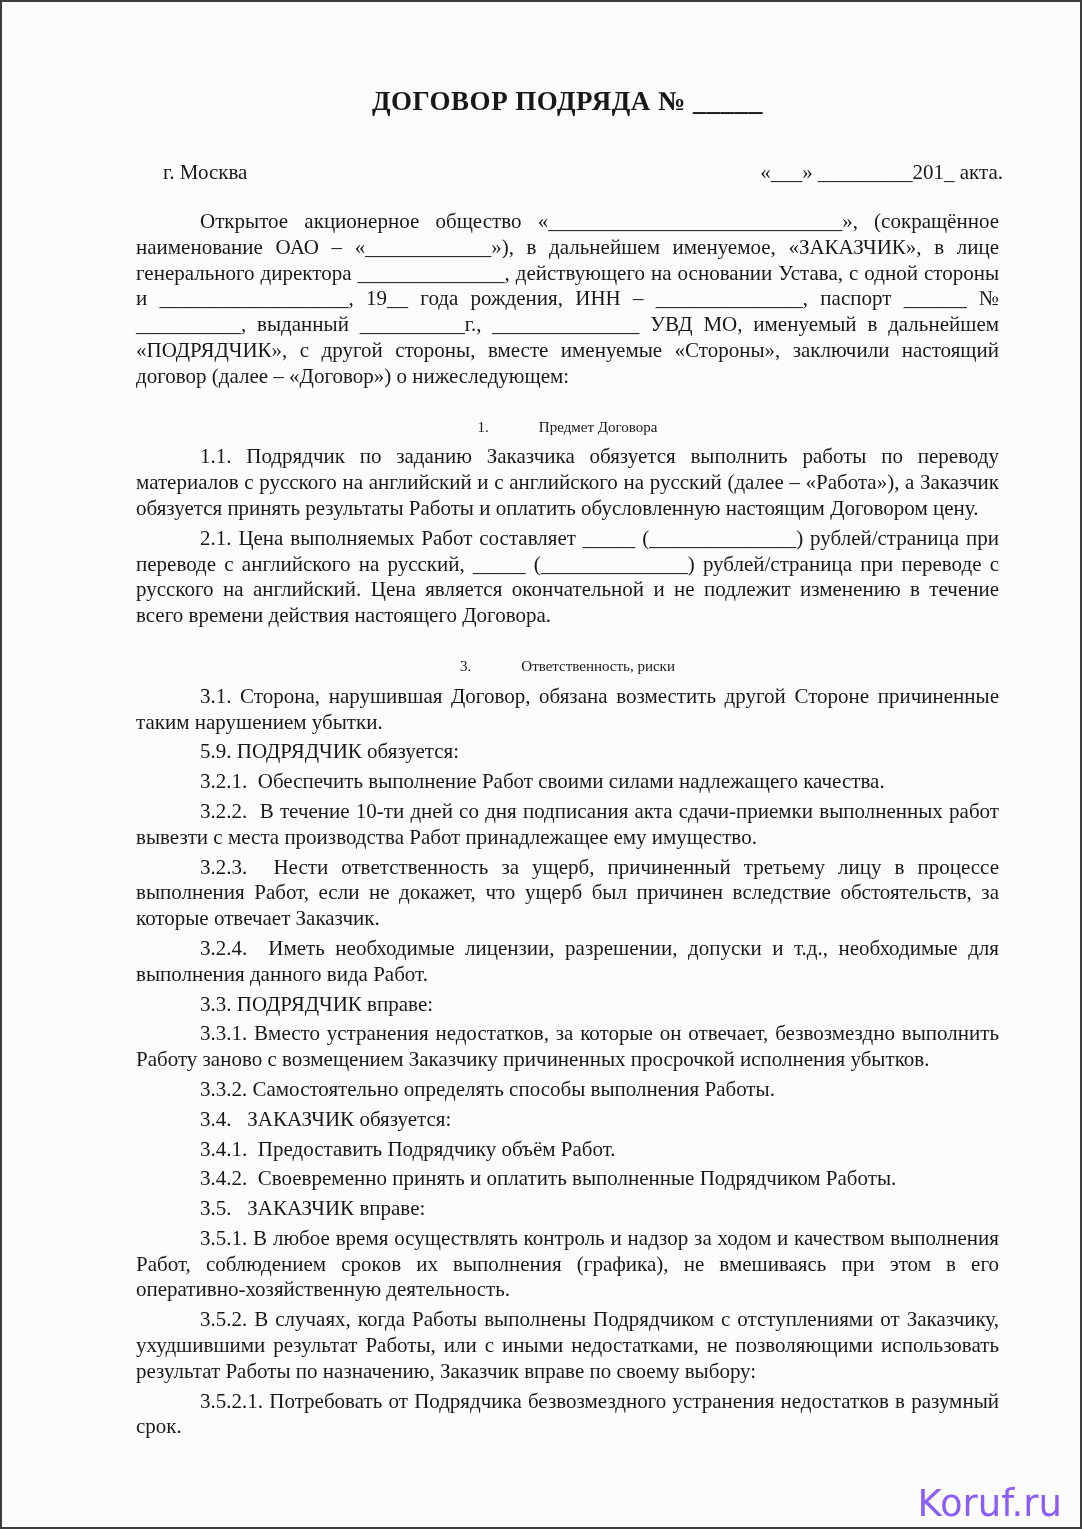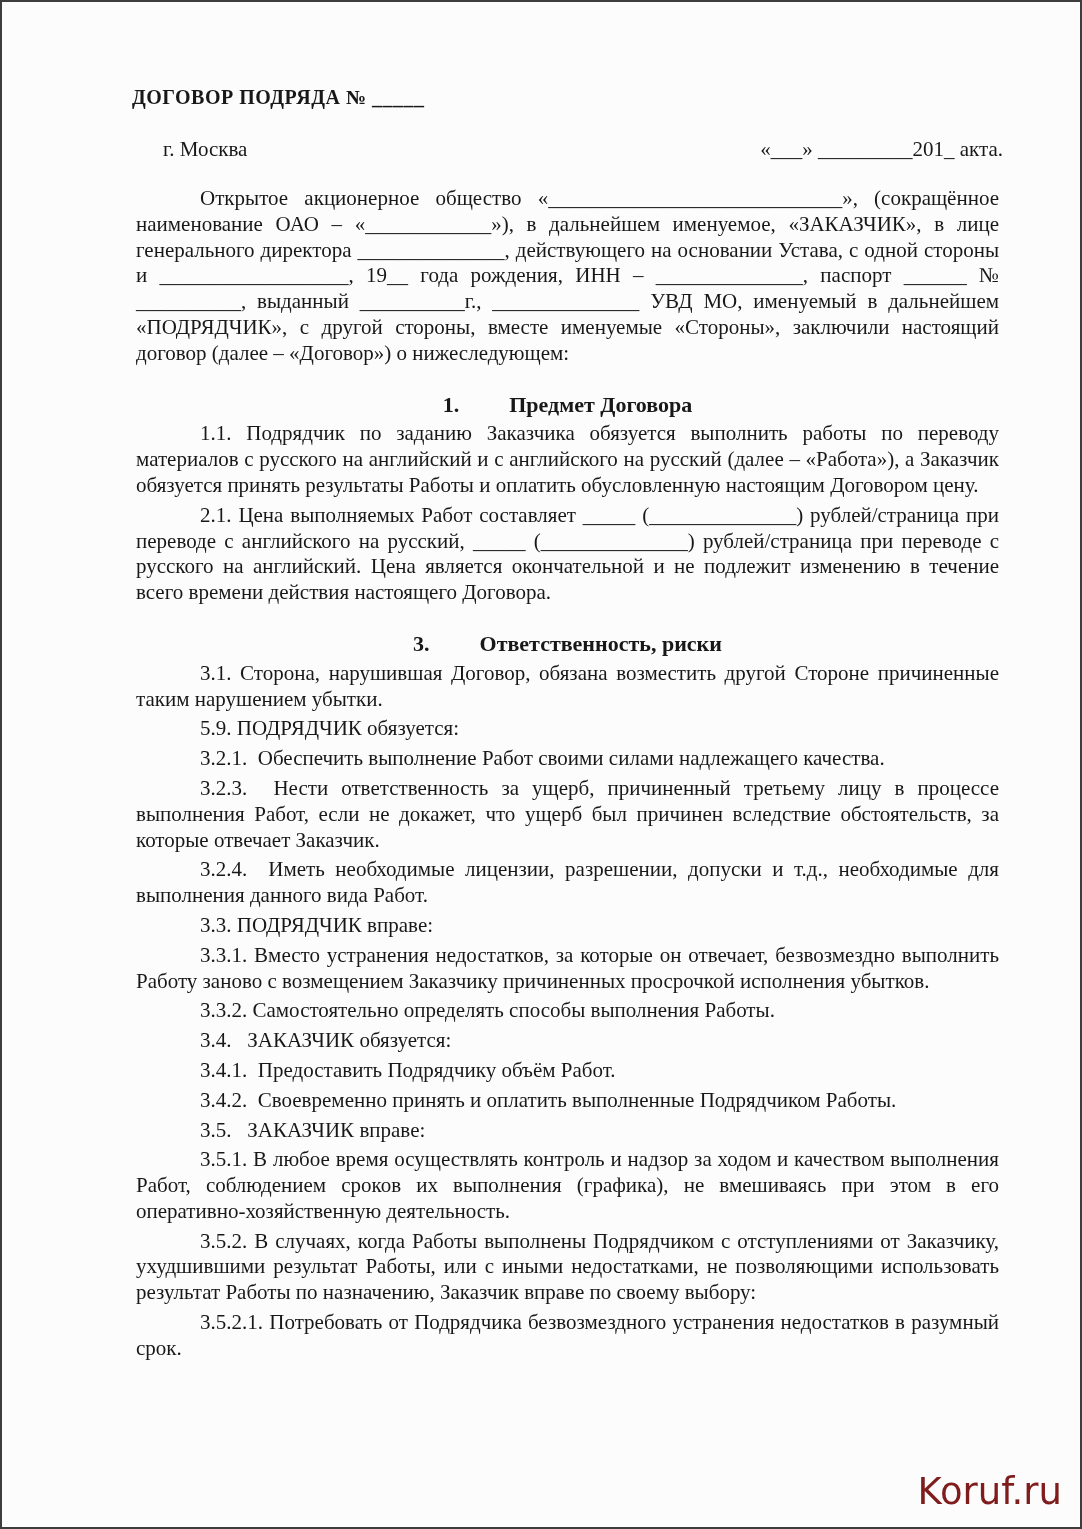--- a/index.html
+++ b/index.html
@@ -12,60 +12,61 @@
     border: 2px solid #3d3d3d;
     position: relative;
     overflow: hidden;
     font-family: "Liberation Serif", "DejaVu Serif", serif;
     color: #181818;
   }
 
   .content { padding: 84px 77px 0 130px; }
 
   .doc-title {
-    font-size: 20px;
+    font-size: 27px;
     font-weight: bold;
+    text-align: center;
     margin: 0 0 27px 0;
     letter-spacing: 0.5px;
     white-space: pre;
   }
 
   .meta-row {
     display: flex;
     justify-content: space-between;
     align-items: baseline;
     font-size: 21px;
     line-height: 26px;
   }
-  .city { padding-left: 31px; }
+  .city { padding-left: 31px; margin-top: 15px; }
 
   .doc-body { margin-top: 24px; font-size: 21px; line-height: 25.8px; }
 
   .para {
     margin: 4px;
     text-align: justify;
     text-indent: 64px;
   }
   .b { font-weight: normal; }
 
   .section-heading {
-    font-size: 22px;
-    font-weight: bold;
+    font-size: 15px;
+    font-weight: normal;
     text-align: center;
     margin: 25px 0 0 0;
   }
   .section-number { display: inline-block; margin-right: 50px; }
 
   .watermark {
     position: absolute;
     right: 18px;
-    bottom: 14px;
+    bottom: 2px;
     font-family: "DejaVu Sans", "Liberation Sans", sans-serif;
     font-size: 37px;
-    color: #7f1d1d;
+    color: #8b5cf6;
   }
 </style>
 </head>
 <body>
 
 <div class="page">
   <div class="content">
 
     <h1 class="doc-title">ДОГОВОР ПОДРЯДА № _____</h1>
 
@@ -76,20 +77,21 @@
 
     <div class="doc-body">
         <p class="para"><span>Открытое акционерное общество «____________________________», (сокращённое наименование ОАО – «____________»), в дальнейшем именуемое, «ЗАКАЗЧИК», в лице генерального директора ______________, действующего на основании Устава, с одной стороны и __________________, 19__ года рождения, ИНН – ______________, паспорт ______ № __________, выданный __________г., ______________ УВД МО, именуемый в дальнейшем «ПОДРЯДЧИК», с другой стороны, вместе именуемые «Стороны», заключили настоящий договор (далее – «Договор») о нижеследующем:</span></p>
         <h2 class="section-heading"><span class="section-number">1.</span><span>Предмет Договора</span></h2>
         <p class="para"><span>1.1. Подрядчик по заданию Заказчика обязуется </span><span class="b">выполнить работы по переводу материалов с русского на английский и с английского на русский</span><span> (далее – «Работа»), а Заказчик обязуется принять результаты Работы и оплатить обусловленную настоящим Договором цену.</span></p>
         <p class="para"><span>2.1. Цена выполняемых Работ составляет _____ (______________) рублей/страница при переводе с английского на русский, _____ (______________) рублей/страница при переводе с русского на английский. Цена является окончательной и не подлежит изменению в течение всего времени действия настоящего Договора.</span></p>
         <h2 class="section-heading"><span class="section-number">3.</span><span>Ответственность, риски</span></h2>
         <p class="para"><span>3.1. Сторона, нарушившая Договор, обязана возместить другой Стороне причиненные таким нарушением убытки.</span></p>
         <p class="para"><span>5.9. ПОДРЯДЧИК обязуется:</span></p>
         <p class="para"><span>3.2.1.&nbsp; Обеспечить выполнение Работ своими силами надлежащего качества.</span></p>
+        <p class="para"><span>3.2.2.&nbsp; В течение 10-ти дней со дня подписания акта сдачи-приемки выполненных работ вывезти с места производства Работ принадлежащее ему имущество.</span></p>
         <p class="para"><span>3.2.3.&nbsp; Нести ответственность за ущерб, причиненный третьему лицу в процессе выполнения Работ, если не докажет, что ущерб был причинен вследствие обстоятельств, за которые отвечает Заказчик.</span></p>
         <p class="para"><span>3.2.4.&nbsp; Иметь необходимые лицензии, разрешении, допуски и т.д., необходимые для выполнения данного вида Работ.</span></p>
         <p class="para"><span>3.3. ПОДРЯДЧИК вправе:</span></p>
         <p class="para"><span>3.3.1. Вместо устранения недостатков, за которые он отвечает, безвозмездно выполнить Работу заново с возмещением Заказчику причиненных просрочкой исполнения убытков.</span></p>
         <p class="para"><span>3.3.2. Самостоятельно определять способы выполнения Работы.</span></p>
         <p class="para"><span>3.4.&nbsp;&nbsp; ЗАКАЗЧИК обязуется:</span></p>
         <p class="para"><span>3.4.1.&nbsp; Предоставить Подрядчику объём Работ.</span></p>
         <p class="para"><span>3.4.2.&nbsp; Своевременно принять и оплатить выполненные Подрядчиком Работы.</span></p>
         <p class="para"><span>3.5.&nbsp;&nbsp; ЗАКАЗЧИК вправе:</span></p>
         <p class="para"><span>3.5.1. В любое время осуществлять контроль и надзор за ходом и качеством выполнения Работ, соблюдением сроков их выполнения (графика), не вмешиваясь при этом в его оперативно-хозяйственную деятельность.</span></p>

